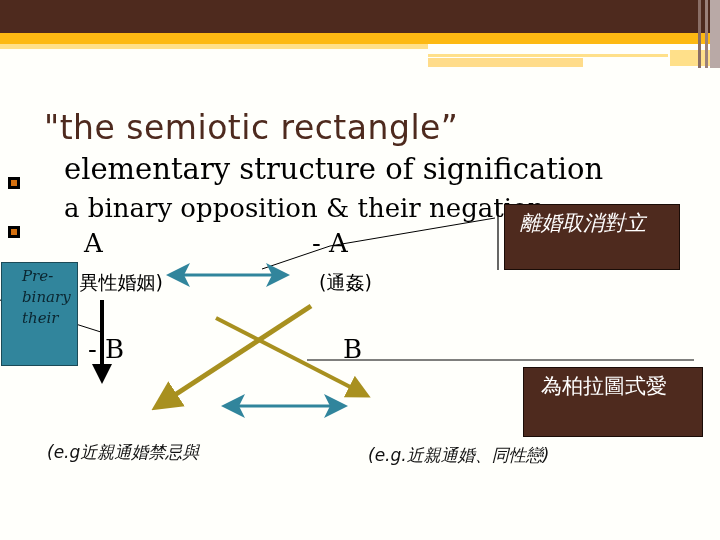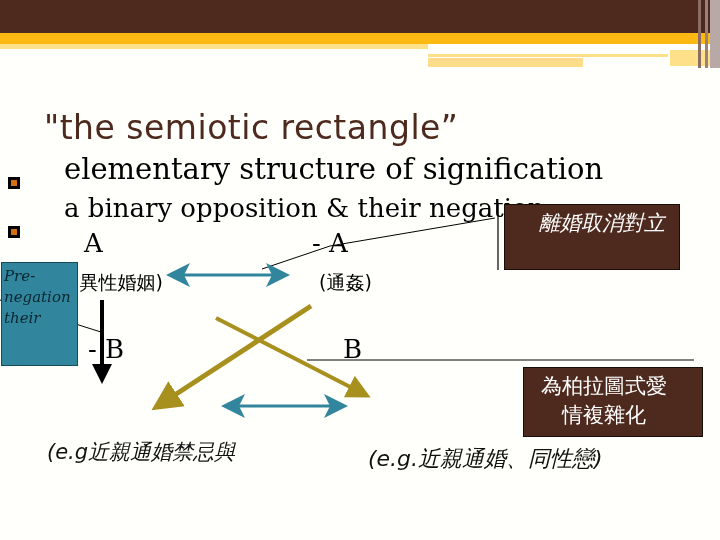--- a/index.html
+++ b/index.html
@@ -18,27 +18,27 @@
   .line1 { left: 64px; top: 152px; font-size: 29px; color: #000; white-space: nowrap; }
   .line2 { left: 64px; top: 193px; font-size: 26px; color: #000; white-space: nowrap; }
   .termA { left: 84px; top: 228px; font-size: 26px; }
   .termNA { left: 312px; top: 228px; font-size: 26px; }
   .termNB { left: 88px; top: 334px; font-size: 26px; }
   .termB { left: 343px; top: 334px; font-size: 26px; }
   .cjk { font-family: "DejaVu Sans", sans-serif; font-size: 19px; color: #000; white-space: nowrap; }
   .hetero { left: 72px; top: 270px; }
   .adultery { left: 295px; top: 270px; margin-left: 24px; }
   .teal-box { left: 1px; top: 262px; width: 77px; height: 104px; background: #31859c; border: 1px solid #1b4a57; box-sizing: border-box; }
-  .teal-text { left: 4px; top: 266px; font-family: "DejaVu Serif", serif; font-style: italic; font-size: 15px; line-height: 21px; color: #0b2630; }
+  .teal-text { left: 22px; top: 266px; font-family: "DejaVu Serif", serif; font-style: italic; font-size: 15px; line-height: 21px; color: #0b2630; }
   .brown-box1 { left: 504px; top: 204px; width: 176px; height: 66px; background: #4e2a1e; border: 1px solid #1a0c07; box-sizing: border-box; }
-  .brown-box1-text { left: 520px; top: 209px; font-family: "DejaVu Sans", sans-serif; font-style: italic; font-size: 21px; color: #fff; white-space: nowrap; margin-left: 19px; }
+  .brown-box1-text { left: 520px; top: 209px; font-family: "DejaVu Sans", sans-serif; font-style: italic; font-size: 21px; color: #fff; white-space: nowrap; }
   .brown-box2 { left: 523px; top: 367px; width: 180px; height: 70px; background: #4e2a1e; border: 1px solid #1a0c07; box-sizing: border-box; }
   .brown-box2-text { left: 523px; top: 372px; width: 162px; text-align: center; font-family: "DejaVu Sans", sans-serif; font-size: 21px; line-height: 29px; color: #fff; }
-  .eg1 { left: 47px; top: 438px; font-family: "DejaVu Sans", sans-serif; font-style: italic; font-size: 21px; line-height: 28px; color: #111; }
-  .eg2 { left: 368px; top: 444px; font-family: "DejaVu Sans", sans-serif; font-style: italic; font-size: 22px; color: #111; white-space: nowrap; }
+  .eg1 { left: 47px; top: 438px; font-family: "DejaVu Sans", sans-serif; font-style: italic; font-size: 17px; line-height: 28px; color: #111; }
+  .eg2 { left: 368px; top: 444px; font-family: "DejaVu Sans", sans-serif; font-style: italic; font-size: 17px; color: #111; white-space: nowrap; }
   svg.overlay { position: absolute; left: 0; top: 0; }
 </style>
 </head>
 <body>
 
 <div class="abs topbar"></div>
 <div class="abs goldbar"></div>
 <div class="abs goldfade1"></div>
 <div class="abs goldfade2"></div>
 <div class="abs goldfade3"></div>
@@ -93,29 +93,28 @@
 <div class="abs termNA">- A</div>
 <div class="abs termNB">- B</div>
 <div class="abs termB">B</div>
 
 <div class="abs cjk hetero">(異性婚姻)</div>
 <div class="abs cjk adultery">(通姦)</div>
 
 <div class="abs teal-box"></div>
 <div class="abs teal-text">
   <div>Pre-</div>
-  <div>negation</div>
+  <div>binary</div>
   <div>their</div>
 </div>
 
 <div class="abs brown-box1"></div>
 <div class="abs brown-box1-text">離婚取消對立</div>
 
 <div class="abs brown-box2"></div>
 <div class="abs brown-box2-text">
   <div>為柏拉圖式愛</div>
-  <div>情複雜化</div>
 </div>
 
 <div class="abs eg1">
   <div>(e.g近親通婚禁忌與</div>
 </div>
 <div class="abs eg2">(e.g.近親通婚、同性戀)</div>
 
 </body></html>

